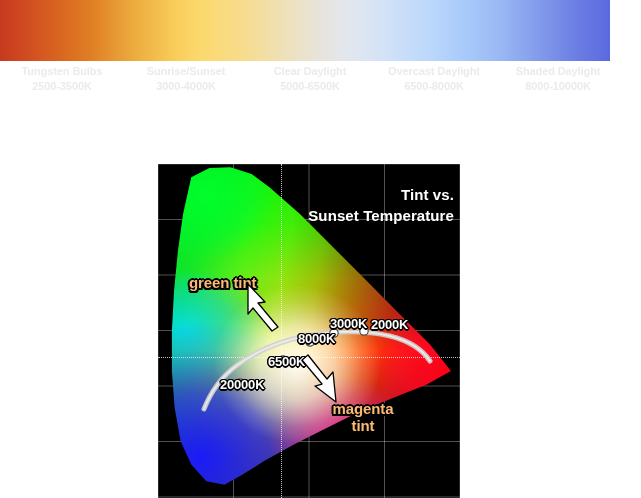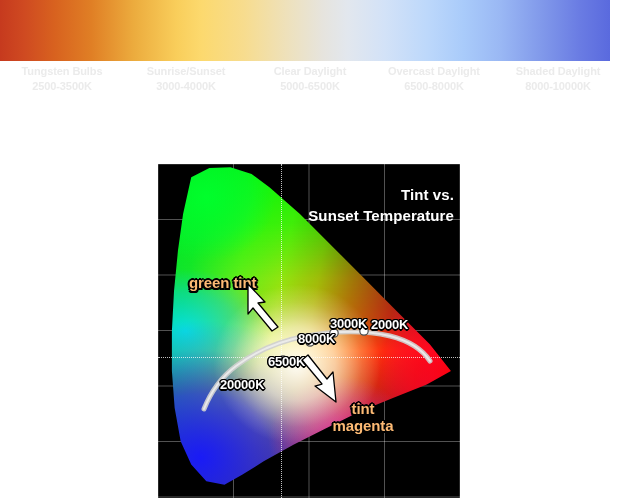--- a/index.html
+++ b/index.html
@@ -287,17 +287,17 @@
 
   <div class="tint-text" id="green-tint-label">green tint</div>
   <svg class="arrow-svg" id="green-arrow" width="46" height="54" viewBox="0 0 46 54">
     <path d="M 8,4 L 25,22 L 18,23 L 38,47 L 32,51 L 13,28 L 8,34 Z" fill="#ffffff" stroke="#000000" stroke-width="1.3" stroke-linejoin="round"></path>
   </svg>
 
   <svg class="arrow-svg" id="magenta-arrow" width="50" height="58" viewBox="0 0 50 58">
     <path d="M 40,52 L 19,36 L 26,34 L 6,10 L 12,5 L 31,29 L 37,22 Z" fill="#ffffff" stroke="#000000" stroke-width="1.3" stroke-linejoin="round"></path>
   </svg>
   <div class="tint-text" id="magenta-tint-label">
+    <span class="m-line">magenta</span>
     <span class="m-line">tint</span>
-    <span class="m-line">magenta</span>
   </div>
 
 </div>
 
 </body></html>

